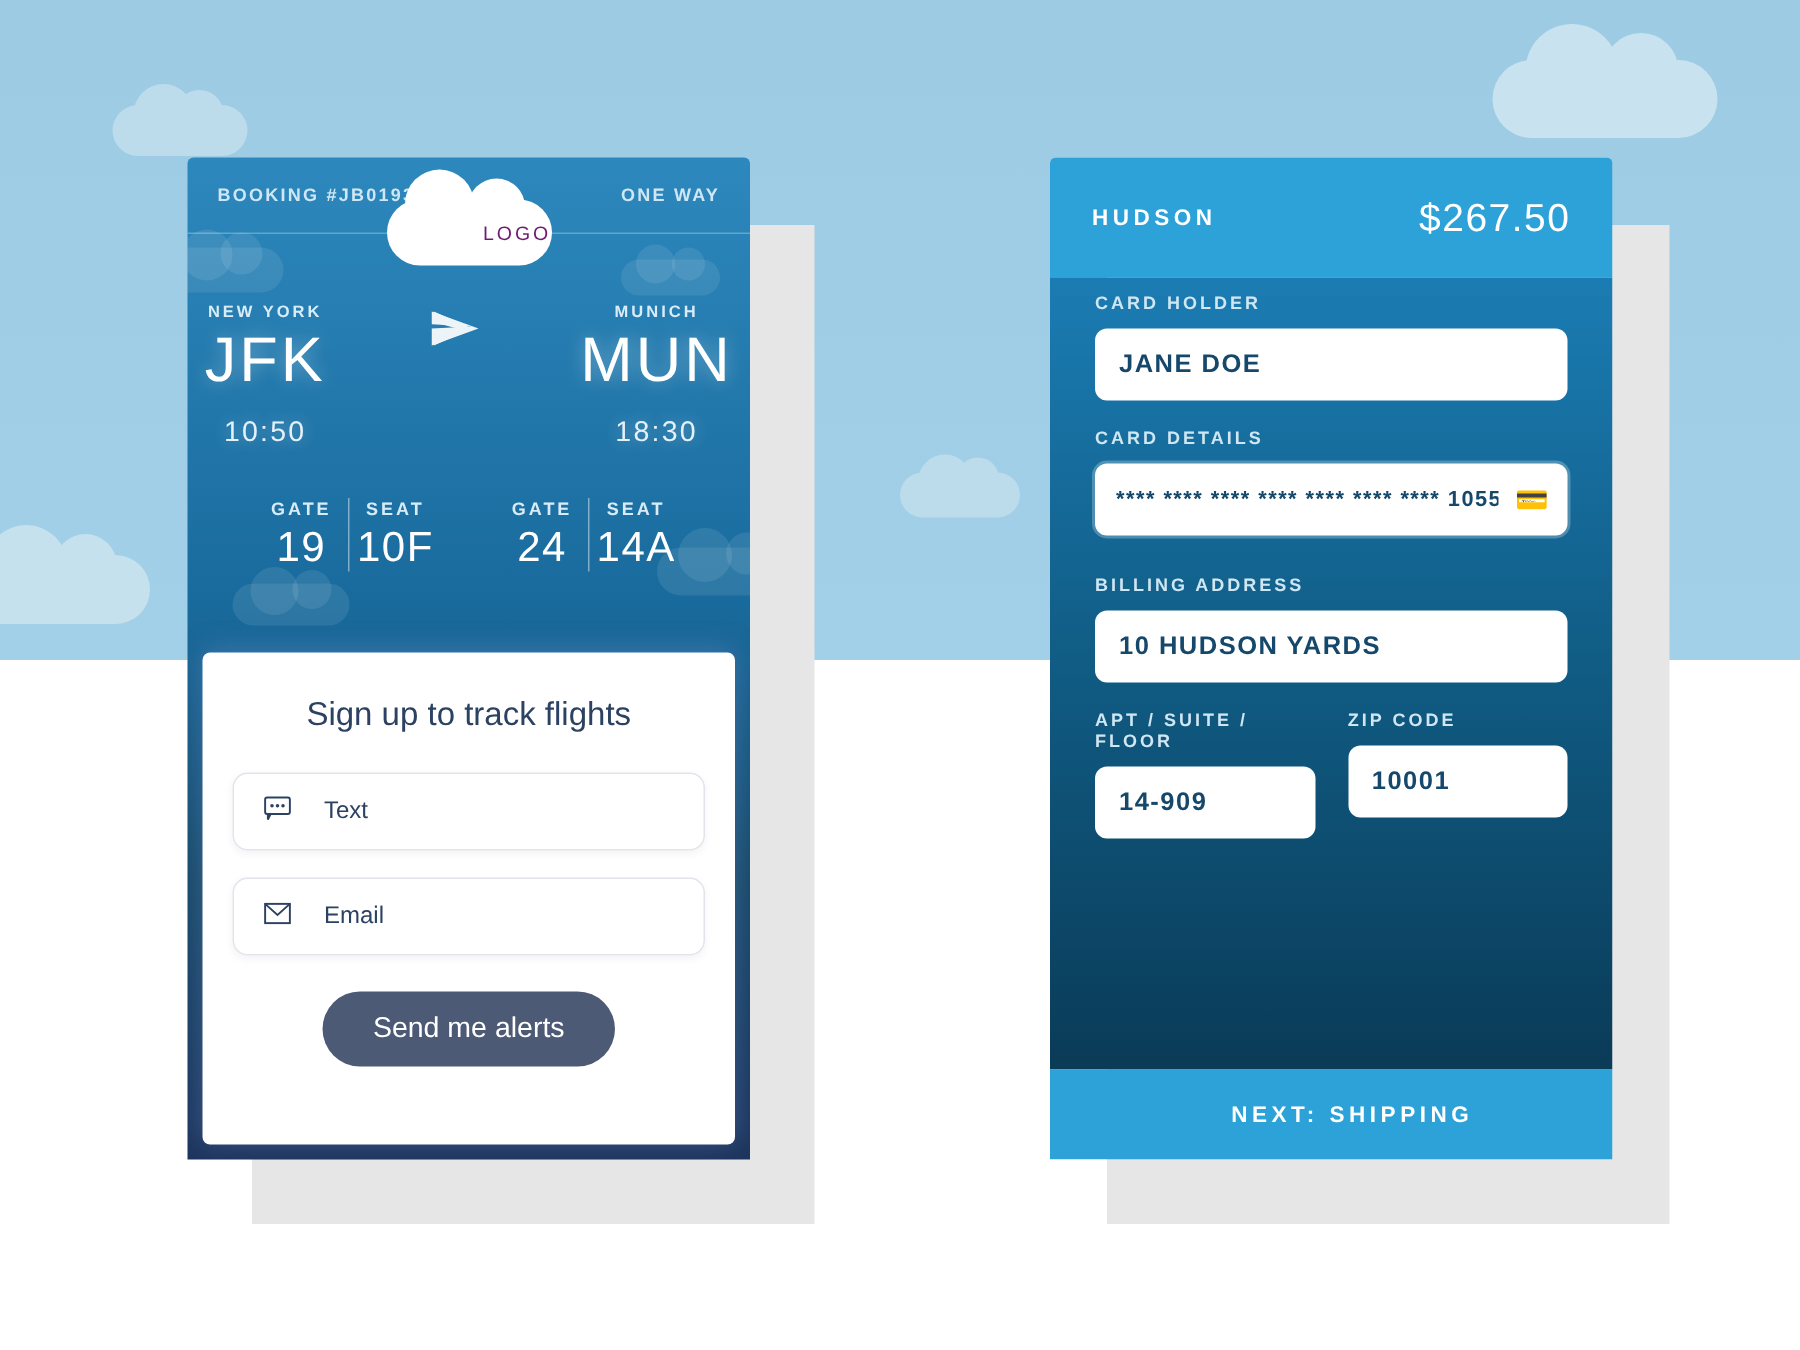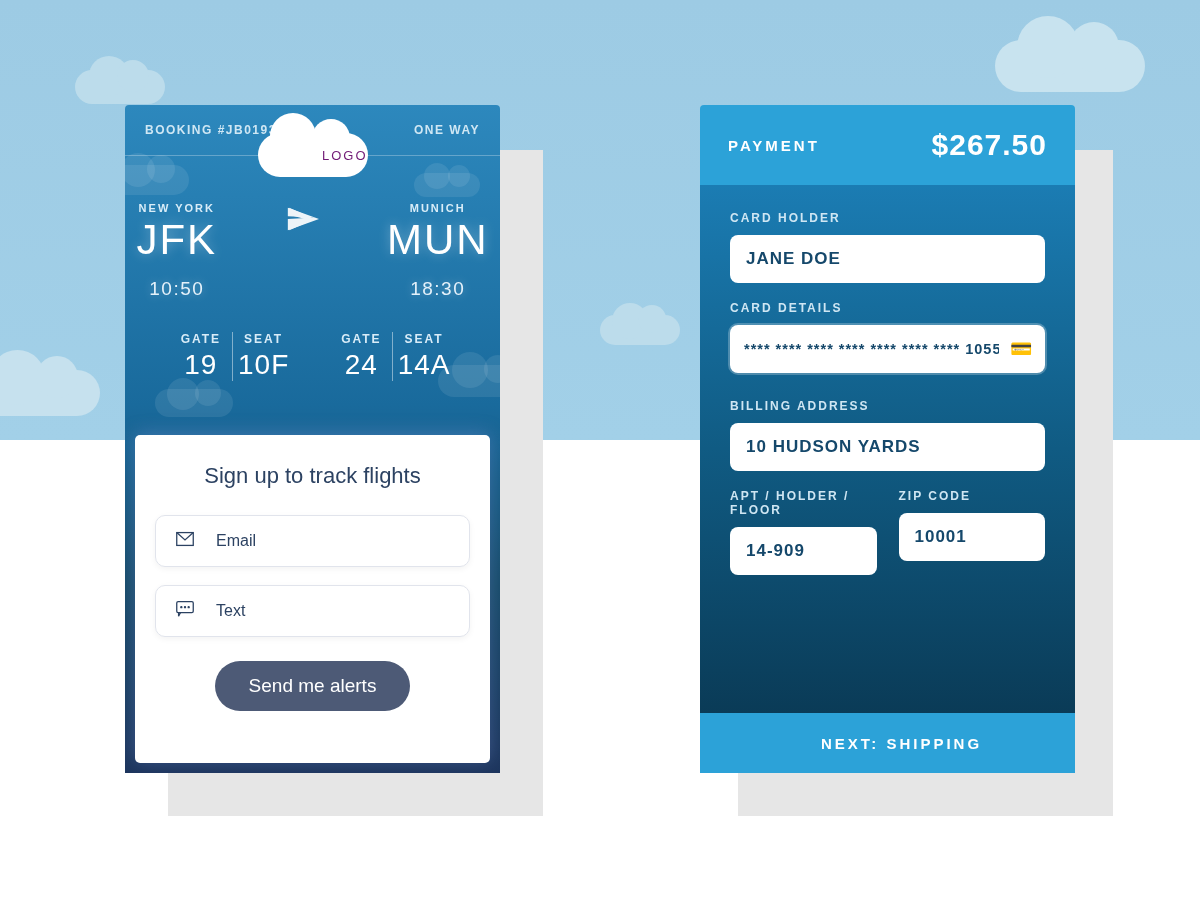--- a/index.html
+++ b/index.html
@@ -100,23 +100,23 @@
 .su-field input{border:none;outline:none;font-size:16px;color:#2c4262;margin-left:18px;
   flex:1;background:transparent;font-family:inherit;}
 .su-field input::placeholder{color:#2c4262;}
 .su-btn{display:block;margin:24px auto 0;background:#4d5a76;color:#fff;border:none;
   border-radius:30px;padding:14px 34px;font-size:19px;font-family:inherit;cursor:pointer;}
 
 
 .pay-header{height:80px;background:#2ca2d8;color:#fff;display:flex;align-items:center;
   justify-content:space-between;padding:0 28px;}
 .pay-title{font-size:15px;letter-spacing:3px;font-weight:700;}
-.pay-amount{font-size:30px;font-weight:700;letter-spacing:1px;}
+.pay-amount{font-size:26px;font-weight:400;letter-spacing:1px;}
 .pay-body{background:linear-gradient(180deg,#1b7cb3 0%,#105b83 50%,#0a3b57 100%);
-  padding:26px 30px 28px;position:absolute;top:80px;bottom:60px;left:0;right:0;}
+  padding:10px 30px 28px;position:absolute;top:80px;bottom:60px;left:0;right:0;}
 .field-label{font-size:12px;letter-spacing:2px;color:#cfe6f3;font-weight:700;margin-bottom:10px;margin-top:18px;}
 .field-label:first-child{margin-top:0;}
 .text-input{width:100%;box-sizing:border-box;height:48px;border-radius:8px;border:none;
   background:#fff;padding:0 16px;font-size:17px;color:#15486b;font-family:inherit;
   letter-spacing:1px;font-weight:600;}
 .row{display:flex;gap:22px;margin-top:18px;}
 .col{flex:1;}
 .col .field-label{margin-top:0;}
 .exp-wrap{display:flex;align-items:center;background:#fff;border-radius:8px;height:48px;padding:0 14px;}
 .exp-wrap input{border:none;outline:none;width:44px;font-size:17px;color:#15486b;
@@ -207,65 +207,65 @@
         <div class="gs-val">14A</div>
       </div>
     </div>
   </div>
 
   <div class="signup">
     <h2>Sign up to track flights</h2>
     <div class="su-field">
       <span>
         <svg viewBox="0 0 24 24">
-            <rect x="3" y="5" width="18" height="14"></rect>
-            <path d="M3 5l9 8 9-8"></path>
-          </svg>
-      </span>
-      <input type="email" placeholder="Email" style="">
-    </div>
-    <div class="su-field">
-      <span>
-        <svg viewBox="0 0 24 24">
             <rect x="3" y="4" width="18" height="12" rx="1.5"></rect>
             <path d="M7 16l-2 4v-4"></path>
             <circle cx="8" cy="10" r=".6" fill="#2c4262"></circle>
             <circle cx="12" cy="10" r=".6" fill="#2c4262"></circle>
             <circle cx="16" cy="10" r=".6" fill="#2c4262"></circle>
           </svg>
       </span>
       <input type="text" placeholder="Text" style="">
     </div>
+    <div class="su-field">
+      <span>
+        <svg viewBox="0 0 24 24">
+            <rect x="3" y="5" width="18" height="14"></rect>
+            <path d="M3 5l9 8 9-8"></path>
+          </svg>
+      </span>
+      <input type="email" placeholder="Email" style="">
+    </div>
     <button class="su-btn">Send me alerts</button>
   </div>
 </div>
 
 <div class="card card-right">
   <div class="pay-header">
-    <span class="pay-title">PAYMENT</span>
+    <span class="pay-title">HUDSON</span>
     <span class="pay-amount">$267.50</span>
   </div>
 
   <div class="pay-body">
     <div class="field-label">CARD HOLDER</div>
     <input class="text-input" value="JANE DOE" style="">
 
     <div class="field-label">CARD DETAILS</div>
     <div class="card-num-wrap">
       <input value="**** **** **** **** **** **** **** 1055" style="">
       <span class="cc-chip">💳</span>
     </div>
 
 
     <div class="field-label" style="margin-top:26px">BILLING ADDRESS</div>
     <input class="text-input" value="10 HUDSON YARDS" style="">
 
     <div class="row">
       <div class="col">
-        <div class="field-label">APT / HOLDER / FLOOR</div>
+        <div class="field-label">APT / SUITE / FLOOR</div>
         <input class="text-input" value="14-909" style="">
       </div>
       <div class="col">
         <div class="field-label">ZIP CODE</div>
         <input class="text-input" value="10001" style="">
       </div>
     </div>
   </div>
 
   <div class="pay-footer">NEXT: SHIPPING</div>

